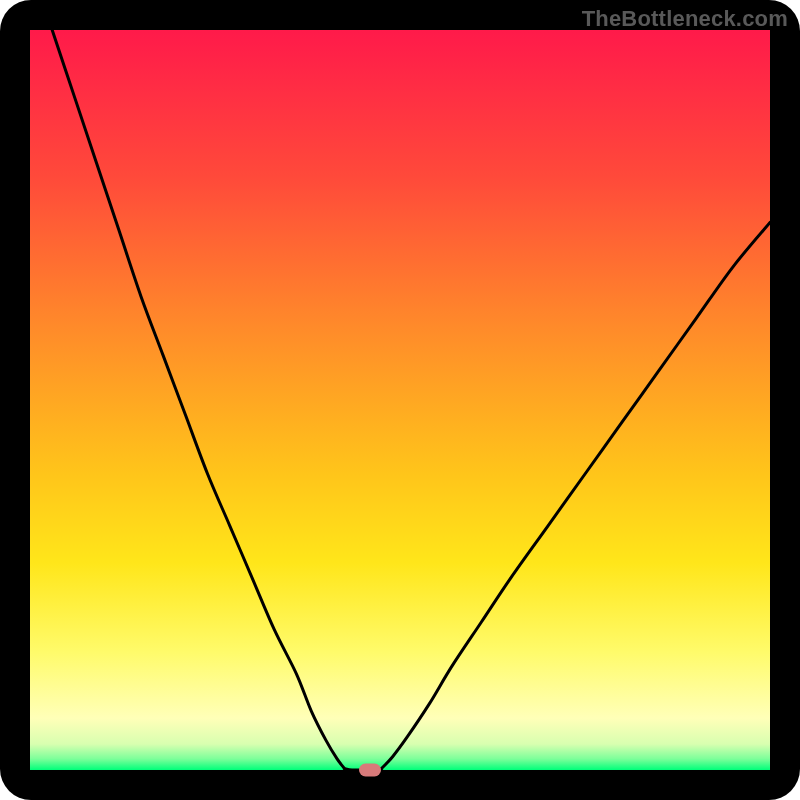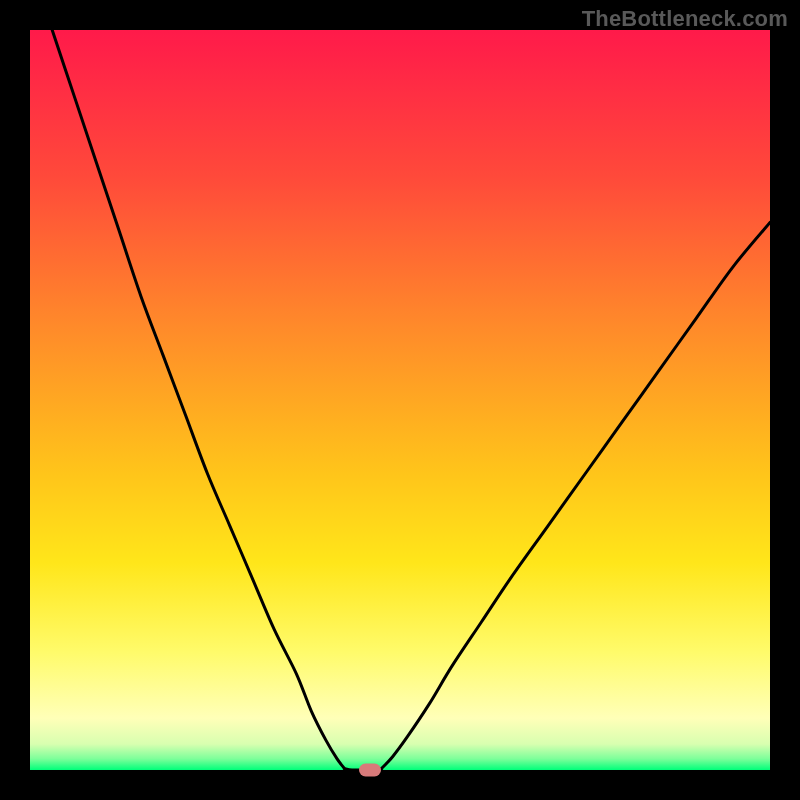--- a/index.html
+++ b/index.html
@@ -9,20 +9,21 @@
     height: 800px;
     overflow: hidden;
     background: #fff;
     font-family: Arial, Helvetica, sans-serif;
   }
   .frame {
     position: relative;
     width: 800px;
     height: 800px;
     background: #000;
+    border-radius: 31px;
   }
   .watermark {
     position: absolute;
     top: 6px;
     right: 12px;
     color: #595959;
     font-size: 22px;
     font-weight: 600;
     letter-spacing: 0.2px;
     z-index: 10;

